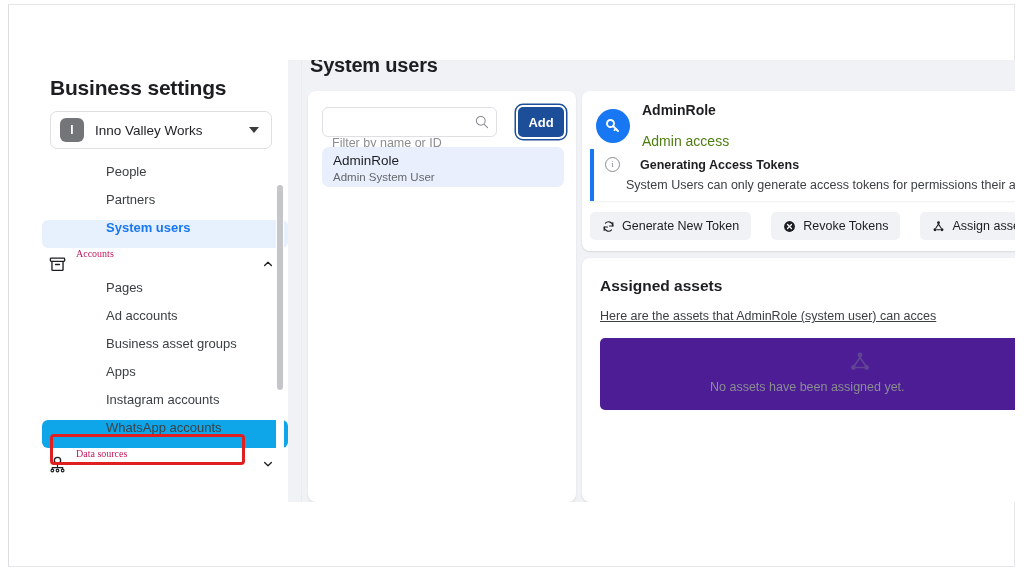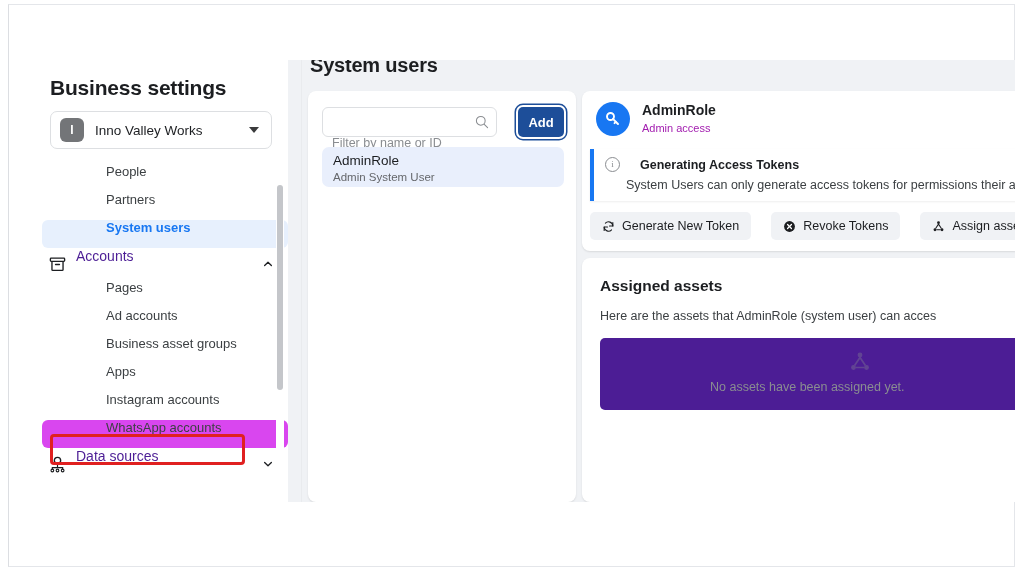--- a/index.html
+++ b/index.html
@@ -119,32 +119,33 @@
   .nav-row.sub {
     padding-left: 64px;
     height: 28px;
   }
   .nav-label {
     font-size: 13px;
     color: #3c4043;
     white-space: nowrap;
   }
   .nav-row.top-level .nav-label {
-    font-size: 14px;
-    color: #4c1d95;
+    font-size: 10px;
+    color: #be185d;
+    font-family: Liberation Serif, serif;
   }
   .nav-row.active {
     background: #e7f0fd;
   }
   .nav-row.active .nav-label {
     color: #1877f2;
     font-weight: bold;
   }
   .nav-row.hover {
-    background: #d946ef;
+    background: #0ea5e9;
   }
   .nav-icon {
     position: absolute;
     left: 4px;
     top: 50%;
     transform: translateY(-50%);
     width: 22px;
     height: 22px;
     display: flex;
     align-items: center;
@@ -352,24 +353,24 @@
     flex: none;
   }
   .role-texts { margin-left: 12px; }
   .role-name {
     font-size: 14px;
     font-weight: bold;
     color: #1c1e21;
     line-height: 17px;
   }
   .role-sub {
-    font-size: 11px;
-    color: #a21caf;
+    font-size: 14px;
+    color: #4d7c0f;
     line-height: 16px;
-    margin-top: 1px;
+    margin-top: 14px;
   }
 
   .info-banner {
     position: absolute;
     left: 8px;
     top: 58px;
     width: 432px;
     height: 52px;
     background: #ffffff;
     border-left: 4px solid #1877f2;
@@ -453,20 +454,21 @@
     font-weight: bold;
     color: #1c1e21;
   }
   .assets-desc {
     position: absolute;
     left: 18px;
     top: 51px;
     font-size: 12.5px;
     color: #3c4043;
     white-space: nowrap;
+    text-decoration: underline;
   }
   .assets-empty {
     position: absolute;
     left: 18px;
     top: 80px;
     width: 420px;
     height: 72px;
     background: #4c1d95;
     border-radius: 5px;
   }

